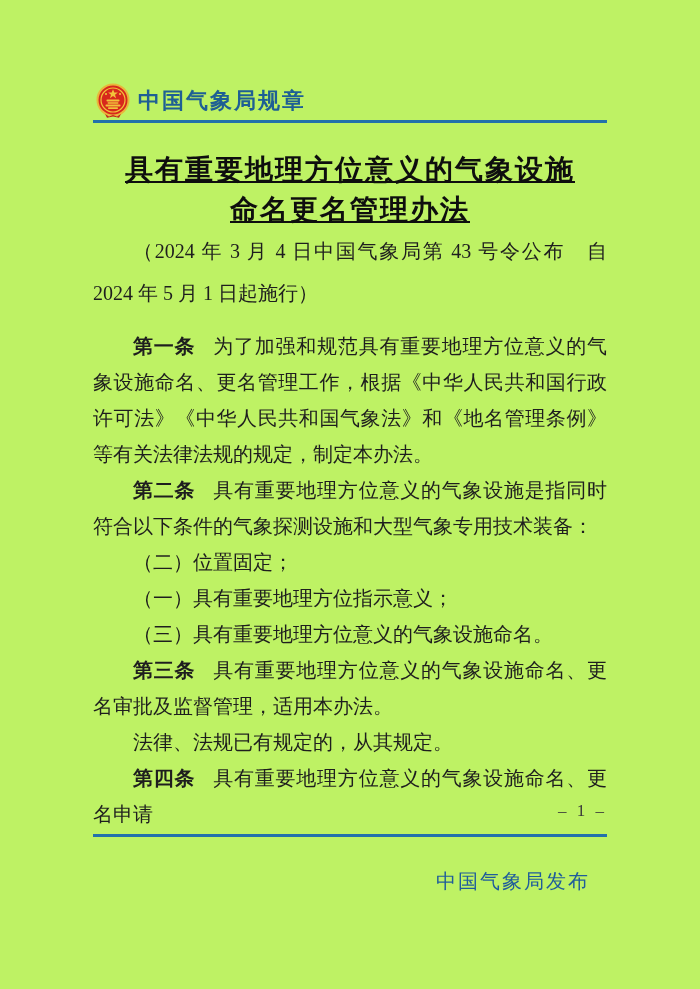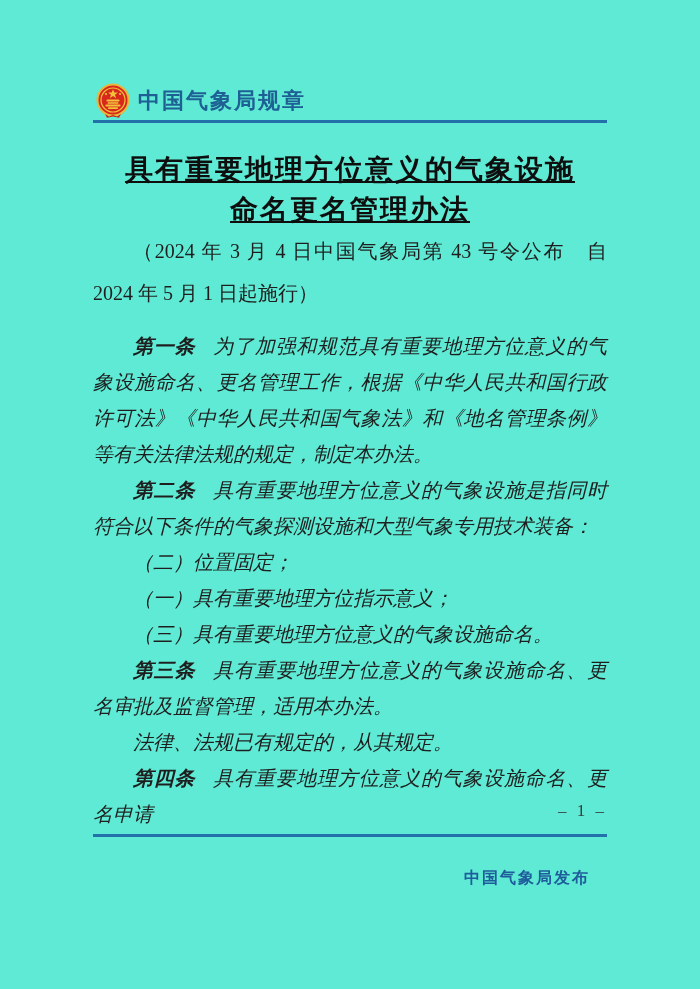--- a/index.html
+++ b/index.html
@@ -1,21 +1,21 @@
 <!DOCTYPE html>
 <html style="--banner-blue: #1e5f94; --rule-blue: #2271ab; --publisher-blue: #1f5c9b; --emblem-red: #d7281c; --emblem-gold: #f2c23a; --body-text: #1e1e1e;"><head>
 <meta charset="utf-8">
 <style>
   * { margin:0; padding:0; box-sizing:border-box; }
   html,body { background:#ffffff; }
   .page {
     position:relative;
     width:700px; height:989px;
     margin:0 auto;
-    background:#5eead4;
+    background:#bef264;
     font-family:"Liberation Serif", serif;
     overflow:hidden;
   }
   
   .banner {
     position:absolute; top:82px; left:96px;
     height:38px;
     display:flex; align-items:center; gap:8px;
   }
   .emblem { width:34px; height:36px; display:inline-block; flex:0 0 auto; }
@@ -53,37 +53,36 @@
     text-align:justify;
     color:#1e1e1e;
   }
   .articles { margin-top:14px; }
   .para {
     font-size:20px;
     line-height:36px;
     text-indent:2em;
     text-align:justify;
     color:#1e1e1e;
-    font-style:italic;
   }
   .article-label { font-weight:bold; margin-right:0.9em; }
   
   .page-number {
     position:absolute; top:801px; right:93px;
     font-family:"Liberation Serif", serif;
     font-size:17px;
     letter-spacing:3px;
     color:#3a3a3a;
   }
   .bottom-rule { top:834px; }
   .publisher {
     position:absolute; top:868px; right:110px;
     font-family:"Liberation Sans", sans-serif;
-    font-weight:bold;
-    font-size:16px;
+    font-weight:normal;
+    font-size:20px;
     letter-spacing:2px;
     color:var(--publisher-blue, #1f5c9b);
     white-space:nowrap;
     text-align:right;
   }
 </style>
 </head>
 <body>
 
 <div class="page">

